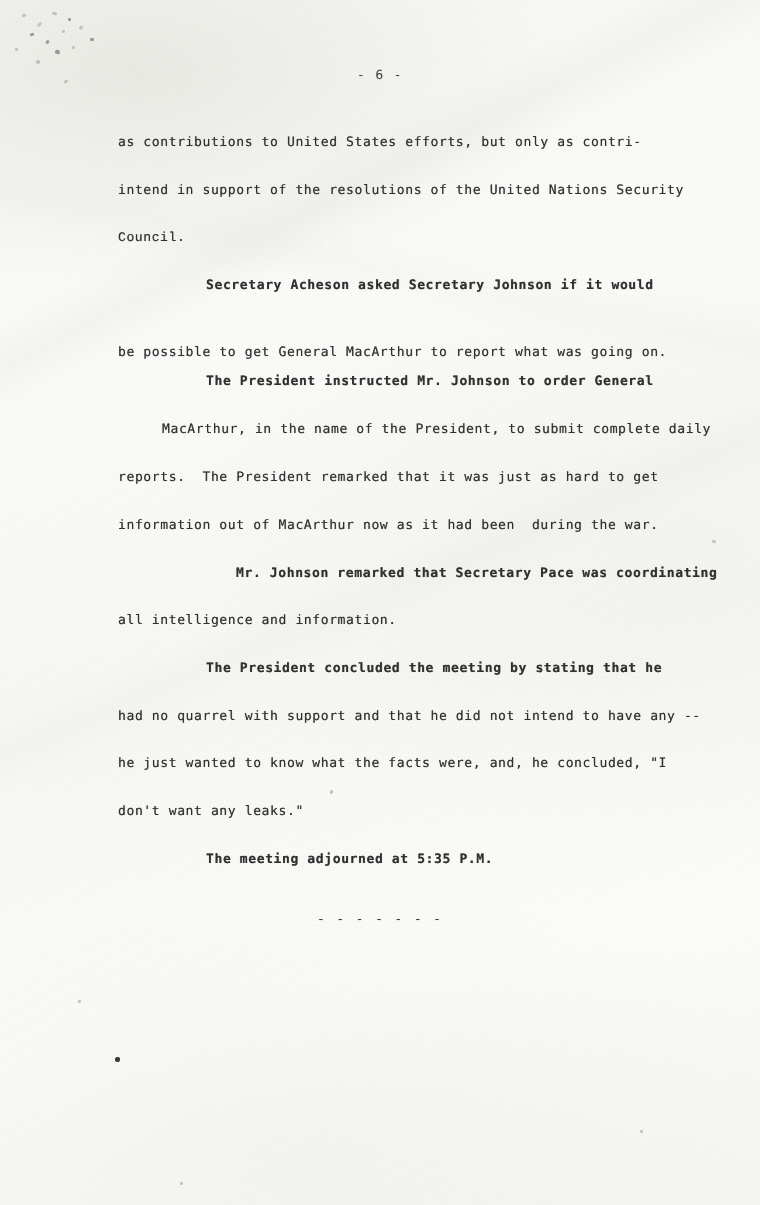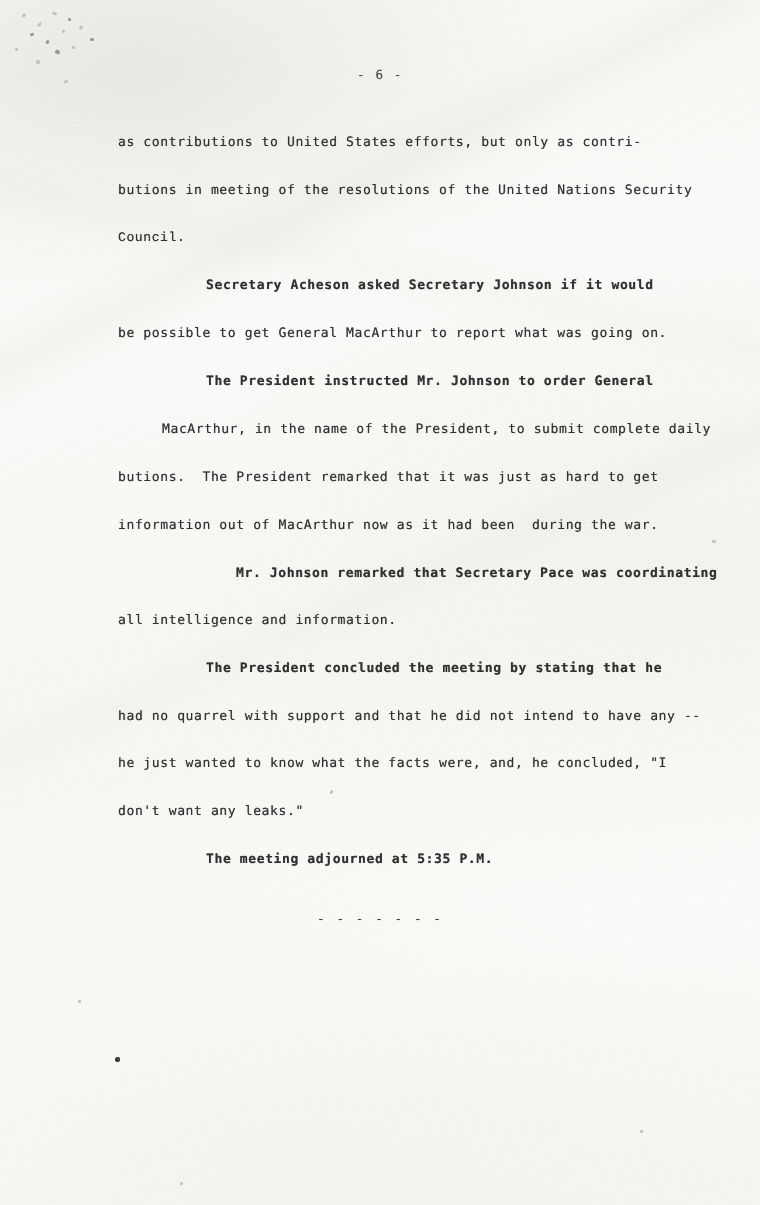--- a/index.html
+++ b/index.html
@@ -110,27 +110,27 @@
 
 <div id="page">
 
   <div id="grain"></div>
   <div id="creases"></div>
 
   <div class="typed" id="page-number">- 6 -</div>
 
   <div id="body-lines">
       <div class="typed body-line" style="top: 136px;">as contributions to United States efforts, but only as contri-</div>
-      <div class="typed body-line" style="top: 184px;">butions in meeting of the resolutions of the United Nations Security</div>
+      <div class="typed body-line" style="top: 184px;">intend in support of the resolutions of the United Nations Security</div>
       <div class="typed body-line" style="top: 231px; font-family: Liberation Mono, monospace;">Council.</div>
       <div class="typed body-line indent" style="top: 279px;">Secretary Acheson asked Secretary Johnson if it would</div>
-      <div class="typed body-line" style="top: 327px;">be possible to get General MacArthur to report what was going on.</div>
+      <div class="typed body-line" style="top: 346px;">be possible to get General MacArthur to report what was going on.</div>
       <div class="typed body-line indent" style="top: 375px;">The President instructed Mr. Johnson to order General</div>
       <div class="typed body-line" style="top: 423px; padding-left: 44px;">MacArthur, in the name of the President, to submit complete daily</div>
-      <div class="typed body-line" style="top: 471px;">butions.  The President remarked that it was just as hard to get</div>
+      <div class="typed body-line" style="top: 471px;">reports.  The President remarked that it was just as hard to get</div>
       <div class="typed body-line" style="top: 519px;">information out of MacArthur now as it had been  during the war.</div>
       <div class="typed body-line indent" style="top: 567px; margin-left: 30px;">Mr. Johnson remarked that Secretary Pace was coordinating</div>
       <div class="typed body-line" style="top: 614px;">all intelligence and information.</div>
       <div class="typed body-line indent" style="top: 662px;">The President concluded the meeting by stating that he</div>
       <div class="typed body-line" style="top: 710px;">had no quarrel with support and that he did not intend to have any --</div>
       <div class="typed body-line" style="top: 757px;">he just wanted to know what the facts were, and, he concluded, "I</div>
       <div class="typed body-line" style="top: 805px;">don't want any leaks."</div>
       <div class="typed body-line indent" style="top: 853px;">The meeting adjourned at 5:35 P.M.</div>
     </div>
 

